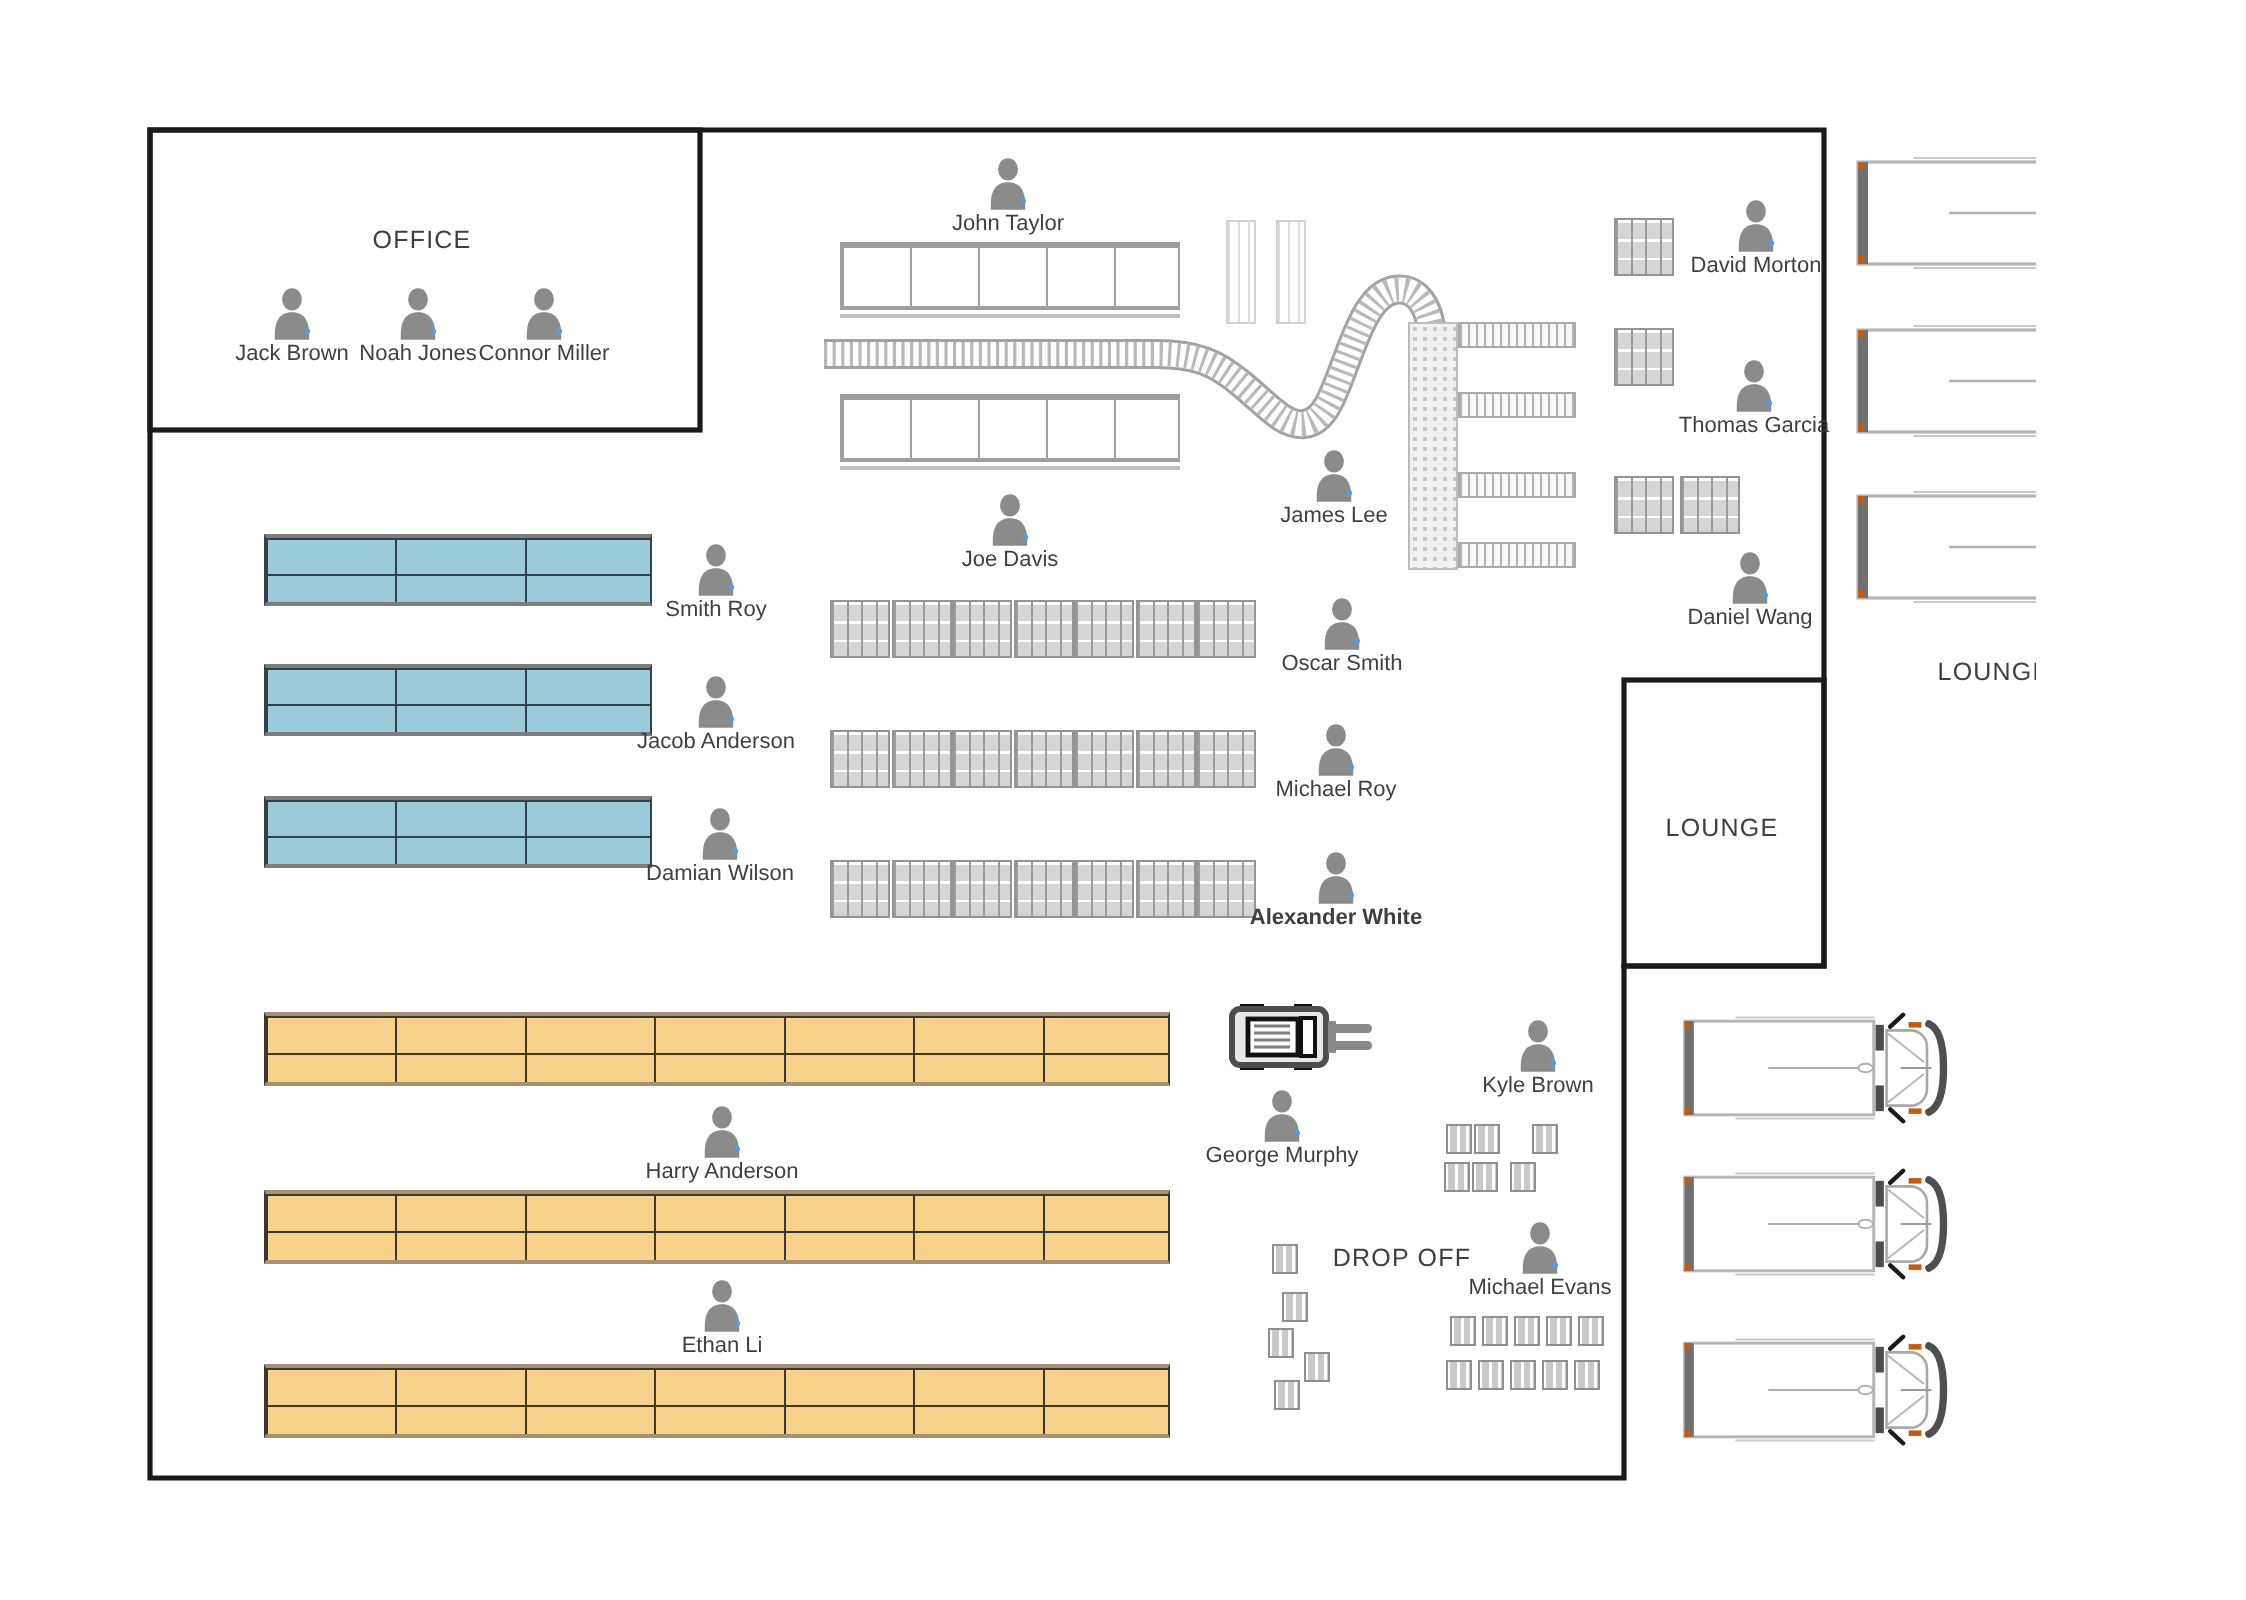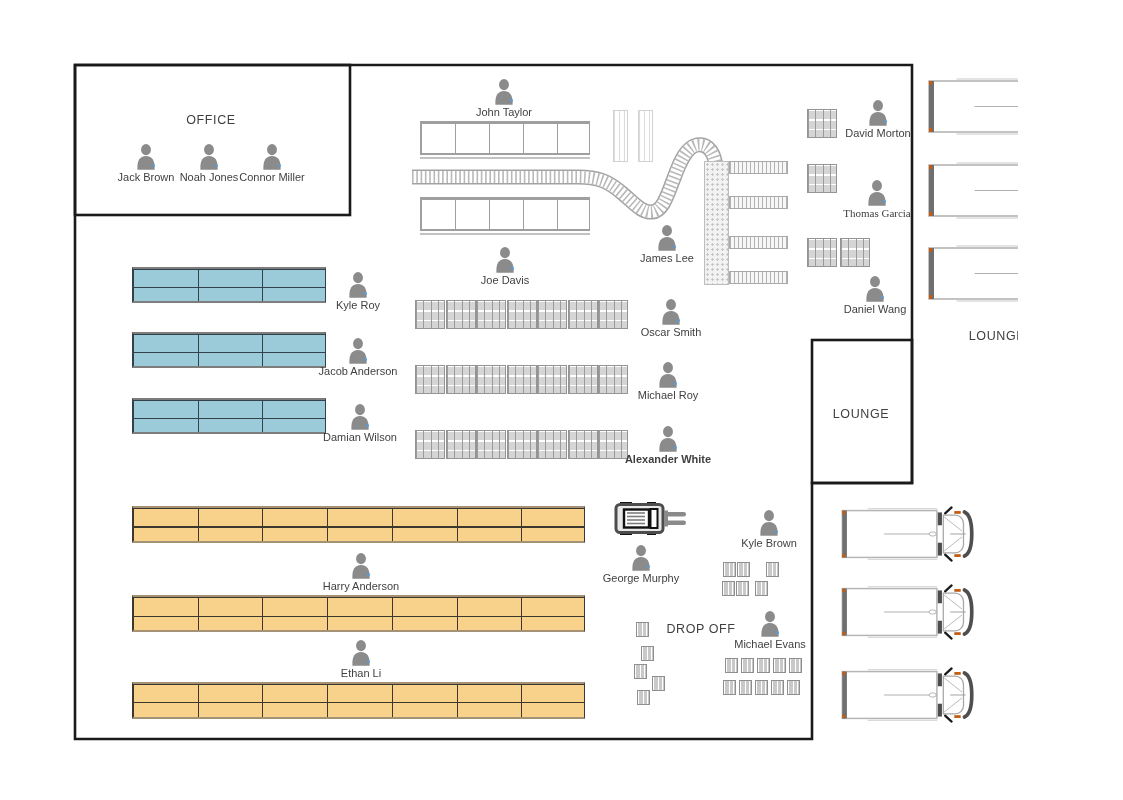--- a/index.html
+++ b/index.html
@@ -210,21 +210,21 @@
     <div class="p-label">Alexander White</div>
       </div>
       <div class="person" style="left: 347px; top: 272px;">
         <svg width="22" height="26" viewBox="0 0 24 28">
       <g fill="#8b8b8b">
         <ellipse cx="12" cy="6" rx="5.4" ry="6.1"></ellipse>
         <path d="M12 13 C5 13 2.6 18.5 2.6 25 L2.6 28 L21.4 28 L21.4 25 C21.4 18.5 19 13 12 13 Z"></path>
       </g>
         </svg>
     <span class="p-dot" style="background:#5b9bd5"></span>
-    <div class="p-label">Kyle Roy</div>
+    <div class="p-label">Smith Roy</div>
       </div>
       <div class="person" style="left: 347px; top: 338px;">
         <svg width="22" height="26" viewBox="0 0 24 28">
       <g fill="#8b8b8b">
         <ellipse cx="12" cy="6" rx="5.4" ry="6.1"></ellipse>
         <path d="M12 13 C5 13 2.6 18.5 2.6 25 L2.6 28 L21.4 28 L21.4 25 C21.4 18.5 19 13 12 13 Z"></path>
       </g>
         </svg>
     <span class="p-dot" style="background:#5b9bd5"></span>
     <div class="p-label">Jacob Anderson</div>
@@ -292,21 +292,21 @@
       <div class="person" style="left: 867px; top: 100px;">
         <svg width="22" height="26" viewBox="0 0 24 28">
       <g fill="#8b8b8b">
         <ellipse cx="12" cy="6" rx="5.4" ry="6.1"></ellipse>
         <path d="M12 13 C5 13 2.6 18.5 2.6 25 L2.6 28 L21.4 28 L21.4 25 C21.4 18.5 19 13 12 13 Z"></path>
       </g>
         </svg>
     <span class="p-dot" style="background:#5b9bd5"></span>
     <div class="p-label">David Morton</div>
       </div>
-      <div class="person" style="left: 866px; top: 180px; font-family: Liberation Serif, serif;">
+      <div class="person" style="left: 866px; top: 180px;">
         <svg width="22" height="26" viewBox="0 0 24 28">
       <g fill="#8b8b8b">
         <ellipse cx="12" cy="6" rx="5.4" ry="6.1"></ellipse>
         <path d="M12 13 C5 13 2.6 18.5 2.6 25 L2.6 28 L21.4 28 L21.4 25 C21.4 18.5 19 13 12 13 Z"></path>
       </g>
         </svg>
     <span class="p-dot" style="background:#5b9bd5"></span>
     <div class="p-label">Thomas Garcia</div>
       </div>
       <div class="person" style="left: 864px; top: 276px;">

